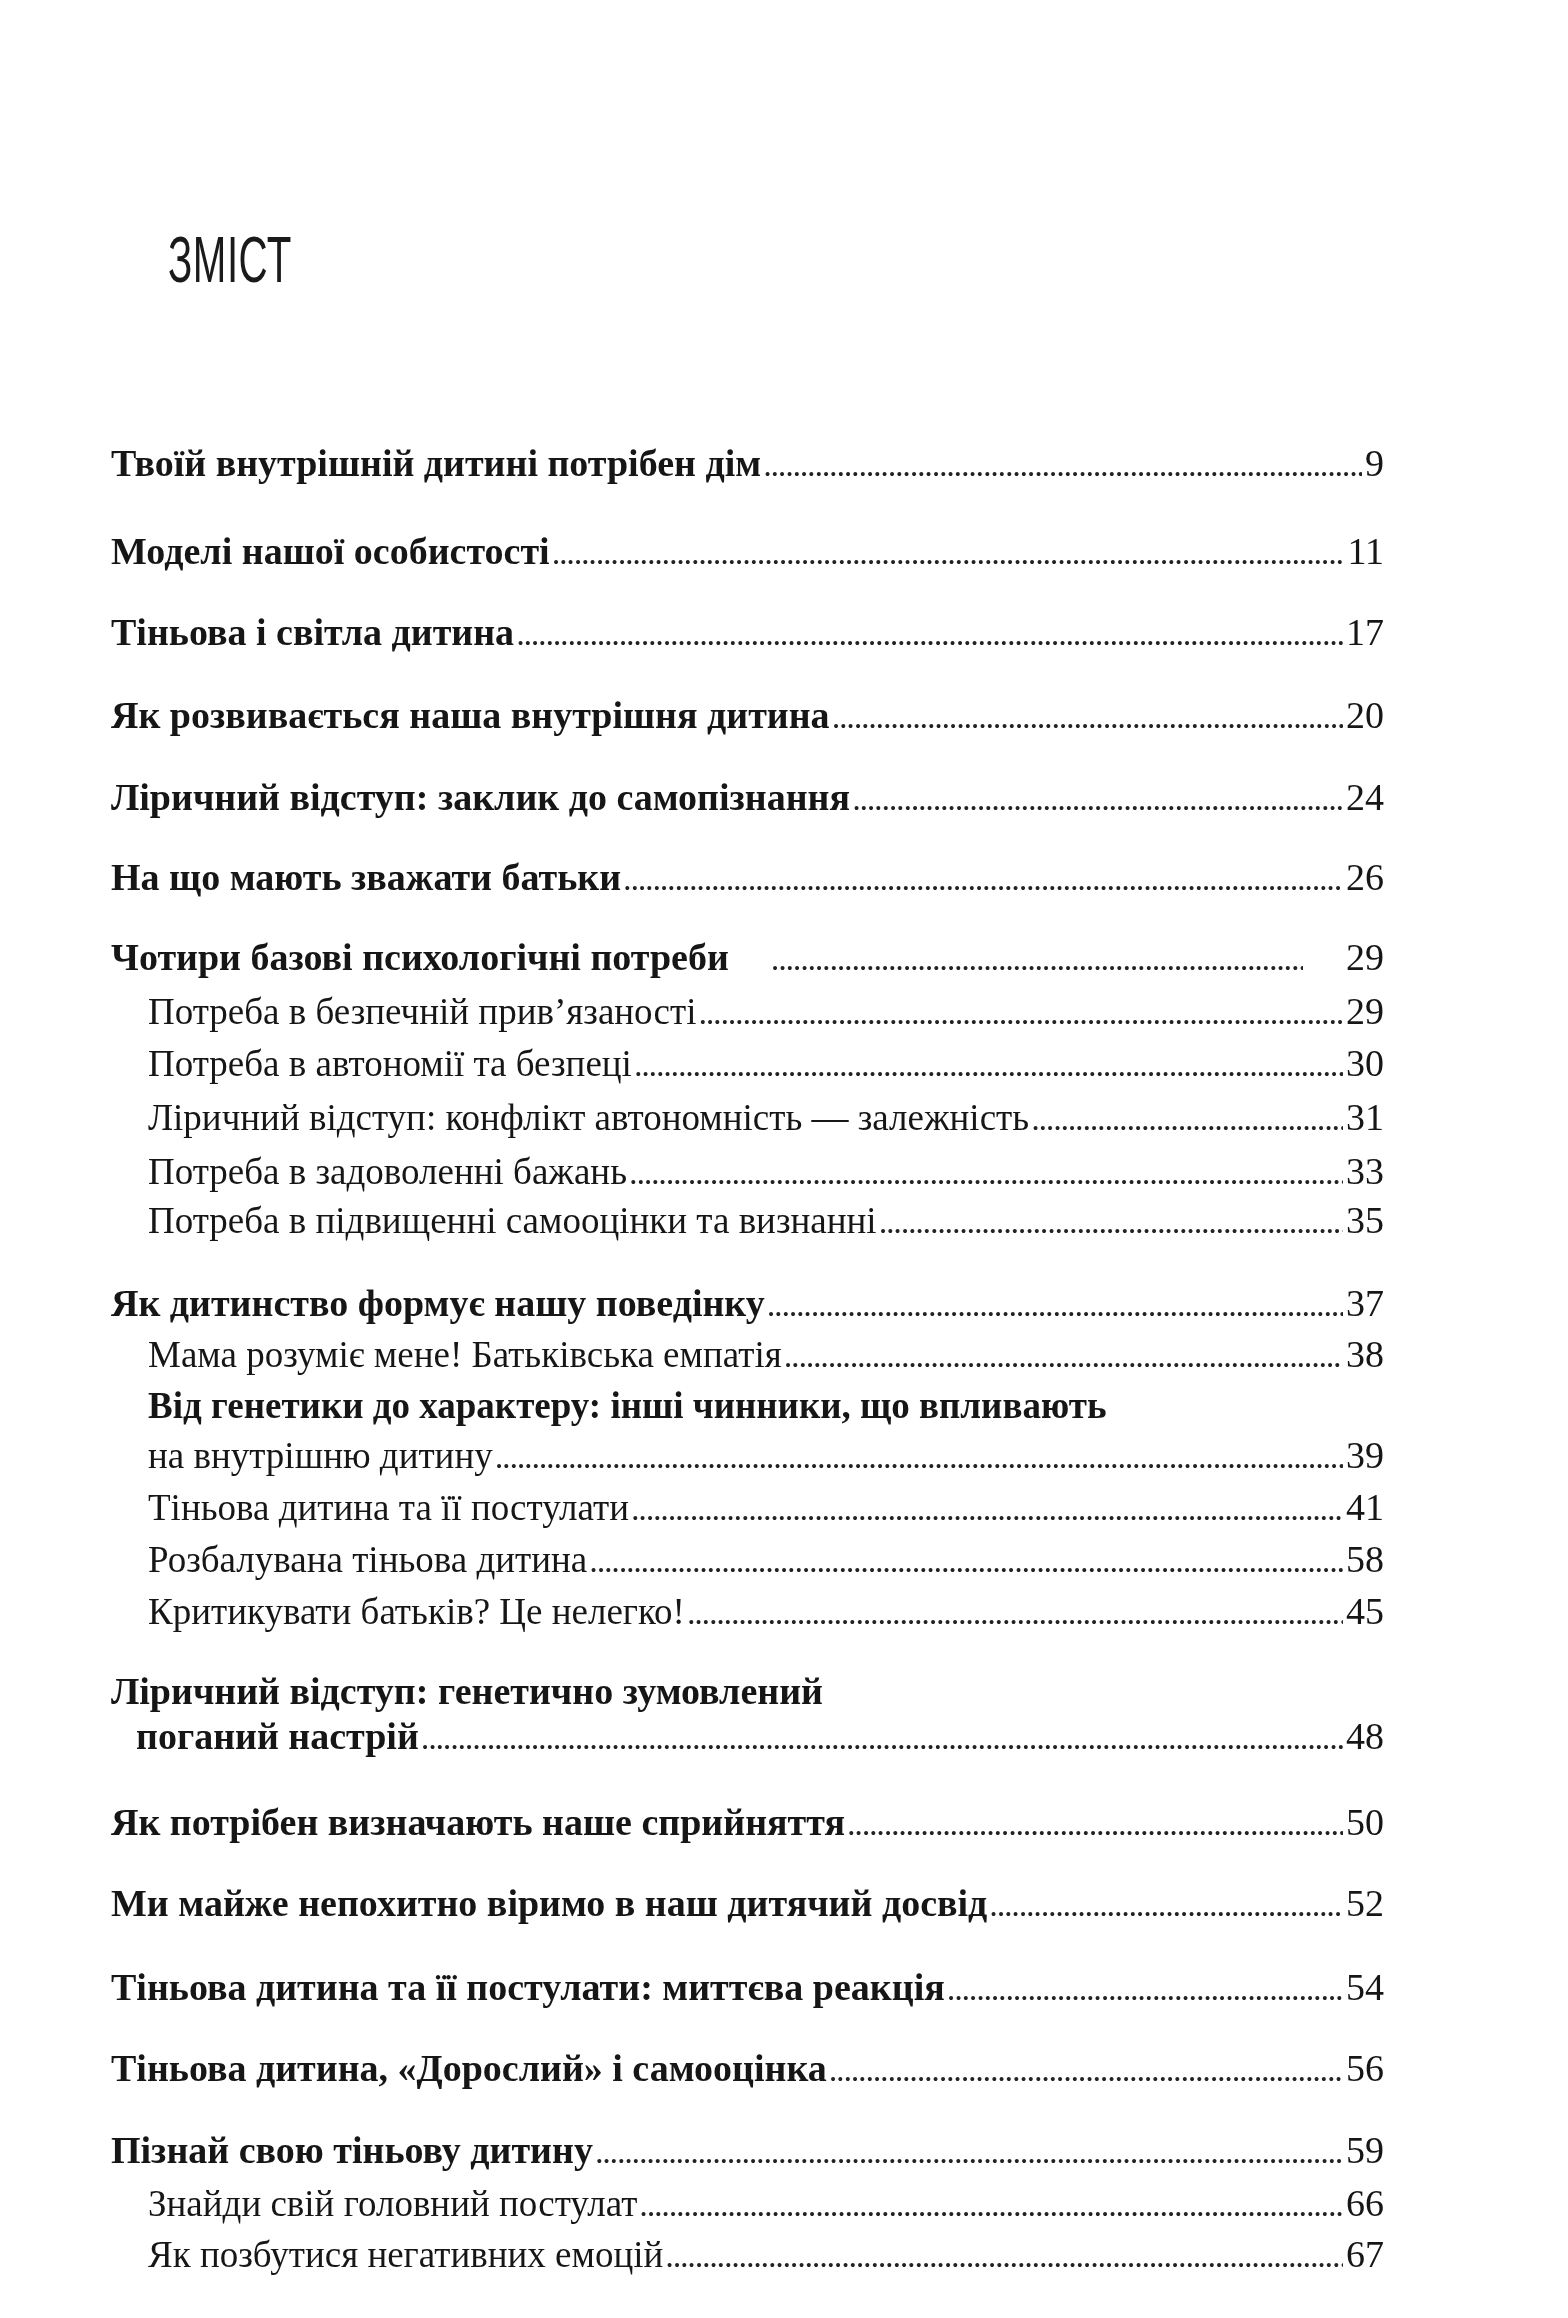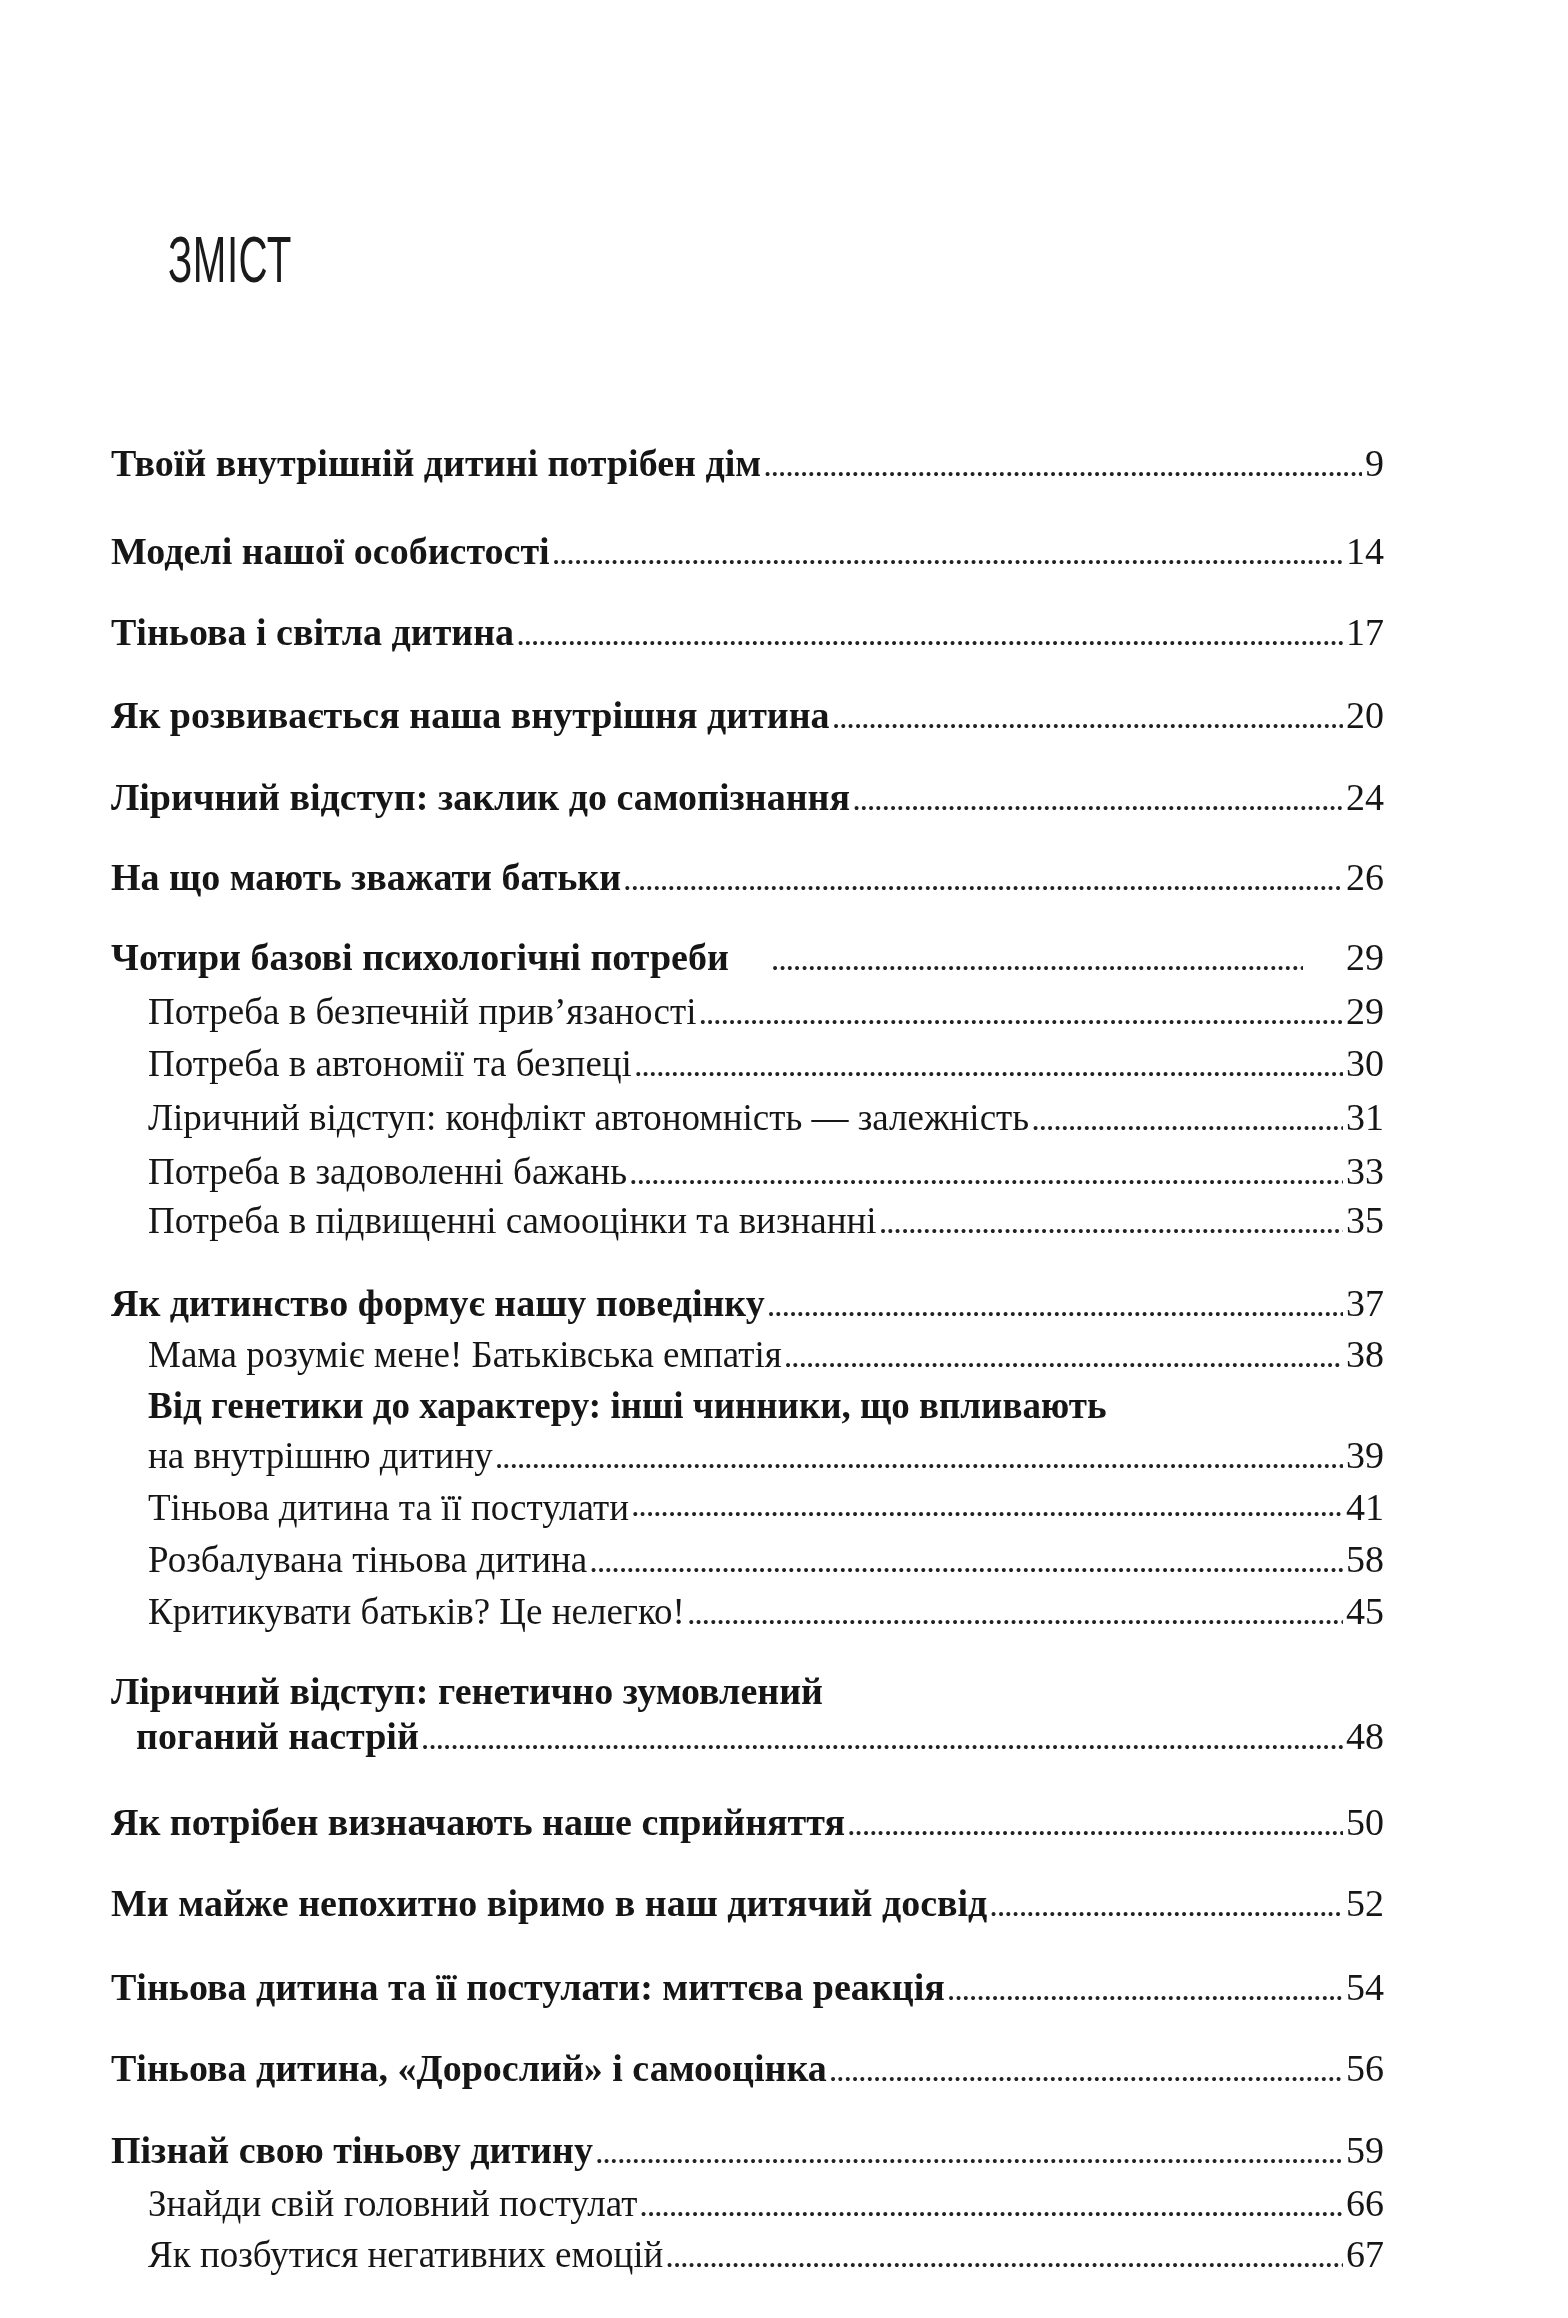--- a/index.html
+++ b/index.html
@@ -36,21 +36,21 @@
 <div class="page-title">ЗМІСТ</div>
 
 <div class="row main" style="left:111px; top:439px;">
   <span class="label">Твоїй внутрішній дитині потрібен дім</span>
   <span class="leader"></span>
   <span class="page">9</span>
 </div>
 <div class="row main" style="left:111px; top:527px;">
   <span class="label">Моделі нашої особистості</span>
   <span class="leader"></span>
-  <span class="page">14</span>
+  <span class="page">11</span>
 </div>
 <div class="row main" style="left:111px; top:608px;">
   <span class="label">Тіньова і світла дитина</span>
   <span class="leader"></span>
   <span class="page">17</span>
 </div>
 <div class="row main" style="left:111px; top:691px;">
   <span class="label">Як розвивається наша внутрішня дитина</span>
   <span class="leader"></span>
   <span class="page">20</span>
@@ -107,21 +107,21 @@
 </div>
 <div class="row sub cont-only" style="left:148px; top:1381px;font-weight:bold;">
   <span class="label">Від генетики до характеру: інші чинники, що впливають</span>
 
 </div>
 <div class="row sub" style="left:148px; top:1431px;">
   <span class="label">на внутрішню дитину</span>
   <span class="leader"></span>
   <span class="page">39</span>
 </div>
-<div class="row sub" style="left:148px; top:1483px;align-items:center;">
+<div class="row sub" style="left:148px; top:1483px;">
   <span class="label">Тіньова дитина та її постулати</span>
   <span class="leader"></span>
   <span class="page">41</span>
 </div>
 <div class="row sub" style="left:148px; top:1535px;">
   <span class="label">Розбалувана тіньова дитина</span>
   <span class="leader"></span>
   <span class="page">58</span>
 </div>
 <div class="row sub" style="left:148px; top:1587px;">

